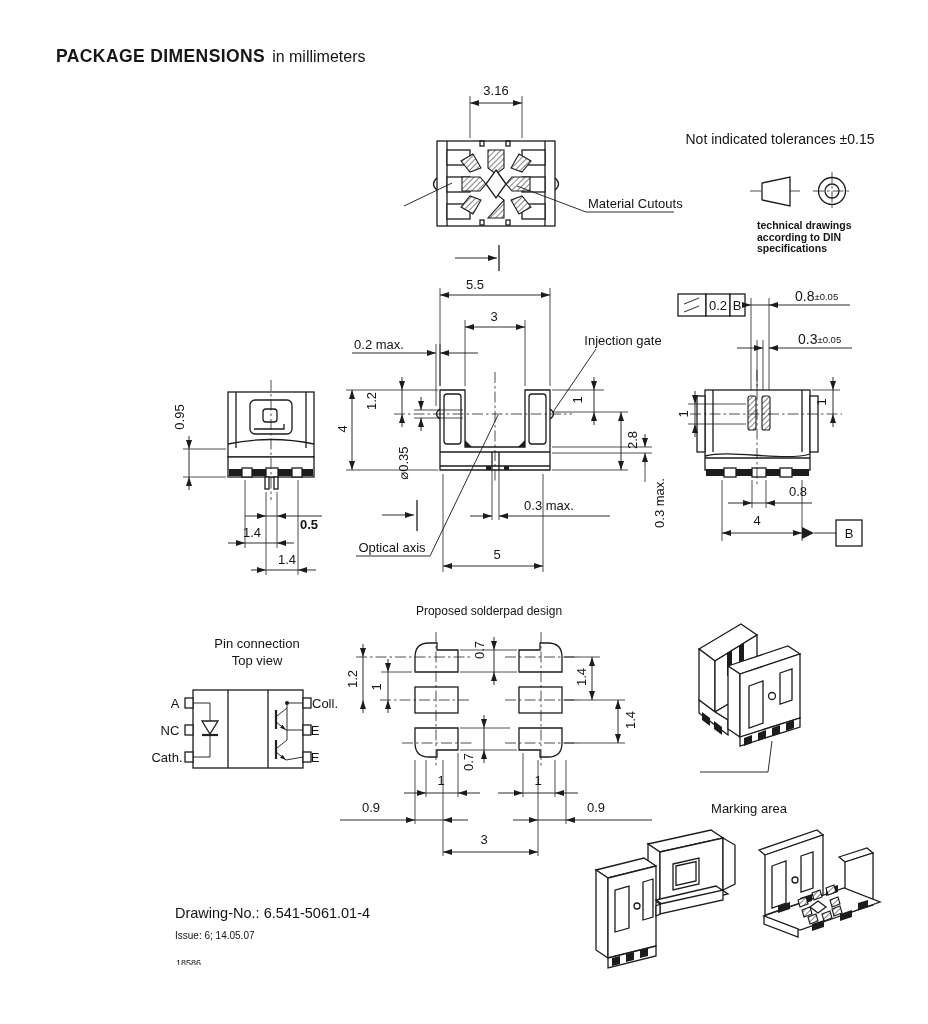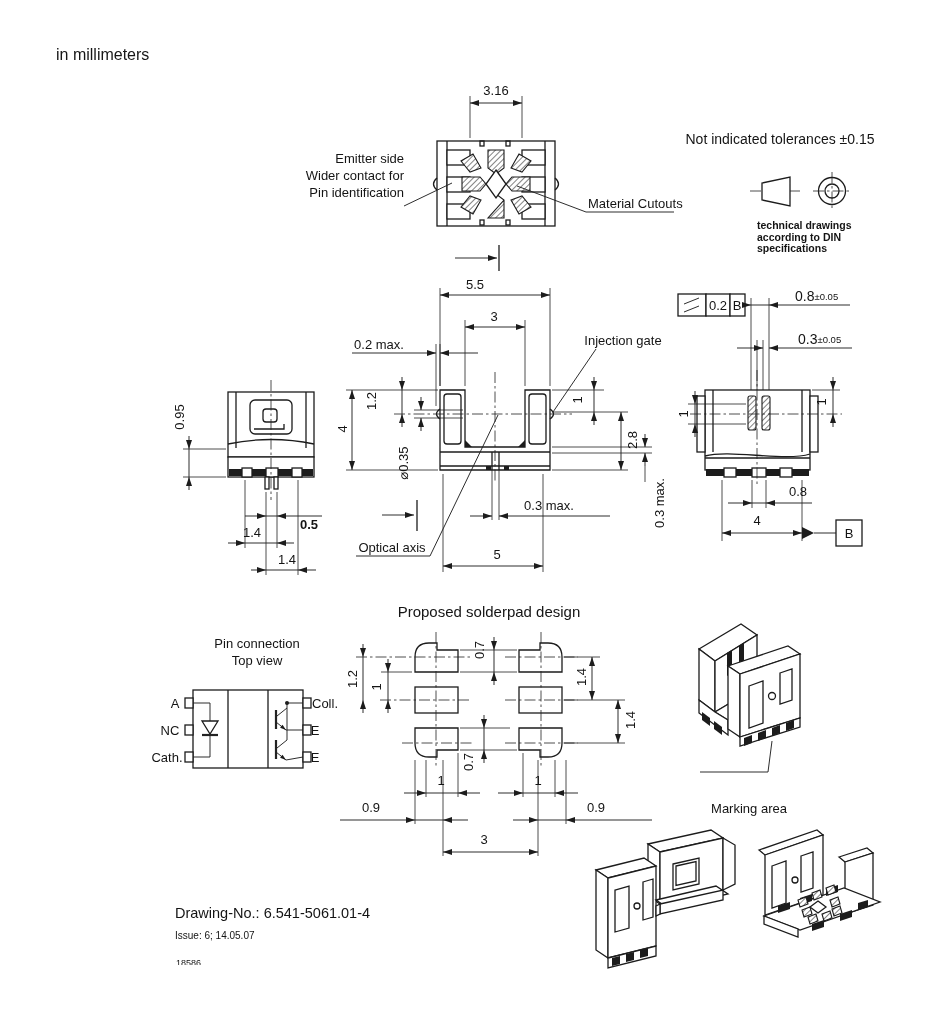--- a/index.html
+++ b/index.html
@@ -438,37 +438,33 @@
     <path d="M798,900 L806,897 L808,904 L800,907 Z" class="oh"></path>
     <path d="M830,900 L838,897 L840,904 L832,907 Z" class="oh"></path>
     <path d="M802,910 L810,907 L812,914 L804,917 Z" class="oh"></path>
     <path d="M832,909 L840,906 L842,913 L834,916 Z" class="oh"></path>
     <path d="M808,917 L816,914 L818,921 L810,924 Z" class="oh"></path>
     <path d="M822,914 L830,911 L832,918 L824,921 Z" class="oh"></path>
   </g>
 </svg>
 
 <div class="title-row">
+  <span class="title-main">PACKAGE DIMENSIONS</span>
   <span class="title-suffix">in millimeters</span>
 </div>
 
 <span class="t ctr" style="left:762px;top:139px;font-size:14px;padding-left:36px;">Not indicated tolerances ±0.15</span>
 
 <div class="t din" style="left:757px;top:220px;">
   <div>technical drawings</div>
   <div>according to DIN</div>
   <div>specifications</div>
 </div>
 
 <span class="t ctr" style="left:496px;top:90px;">3.16</span>
-<div class="t emit" style="left:296px;top:150px;width:108px;">
-  <div>Emitter side</div>
-  <div>Wider contact for</div>
-  <div>Pin identification</div>
-</div>
 <span class="t" style="left:588px;top:196px;">Material Cutouts</span>
 
 <span class="t rot" style="left:179px;top:417px;">0.95</span>
 <span class="t ctr" style="left:309px;top:524px;font-weight:bold;">0.5</span>
 <span class="t ctr" style="left:252px;top:532px;">1.4</span>
 <span class="t ctr" style="left:287px;top:559px;">1.4</span>
 
 <span class="t ctr" style="left:475px;top:284px;">5.5</span>
 <span class="t ctr" style="left:494px;top:316px;">3</span>
 <span class="t ctr" style="left:379px;top:344px;">0.2 max.</span>
@@ -492,21 +488,21 @@
 <div class="t dimrow" style="left:798px;top:331px;">
   <span style="font-size:14px;">0.3</span>
   <span style="font-size:9.5px;margin-top:3px;">±0.05</span>
 </div>
 <span class="t rot" style="left:683px;top:414px;">1</span>
 <span class="t rot" style="left:821px;top:402px;">1</span>
 <span class="t ctr" style="left:798px;top:491px;">0.8</span>
 <span class="t ctr" style="left:757px;top:520px;">4</span>
 <span class="t ctr" style="left:849px;top:533px;">B</span>
 
-<span class="t ctr" style="left:489px;top:611px;font-size:15px;">Proposed solderpad design</span>
+<span class="t ctr" style="left:489px;top:611px;font-size:12px;">Proposed solderpad design</span>
 <span class="t rot" style="left:352px;top:679px;">1.2</span>
 <span class="t rot" style="left:376px;top:687px;">1</span>
 <span class="t rot" style="left:479px;top:650px;">0.7</span>
 <span class="t rot" style="left:581px;top:677px;">1.4</span>
 <span class="t rot" style="left:630px;top:720px;">1.4</span>
 <span class="t rot" style="left:468px;top:762px;">0.7</span>
 <span class="t ctr" style="left:441px;top:780px;">1</span>
 <span class="t ctr" style="left:538px;top:780px;">1</span>
 <span class="t ctr" style="left:371px;top:807px;">0.9</span>
 <span class="t ctr" style="left:596px;top:807px;">0.9</span>

